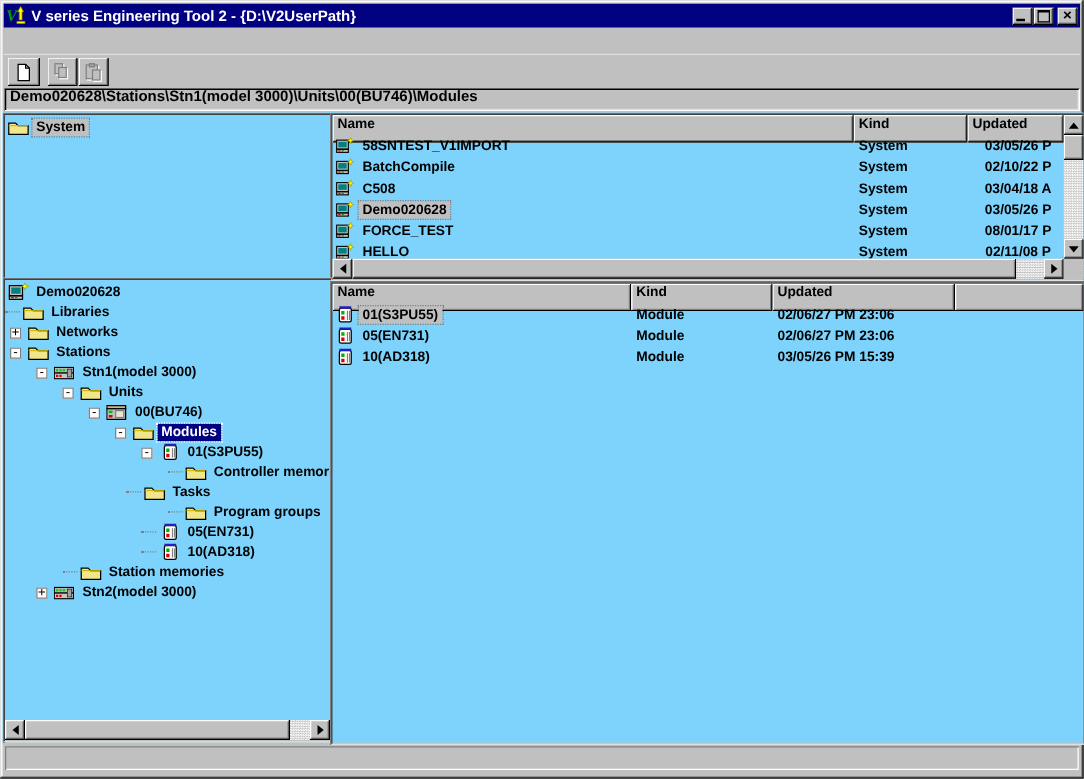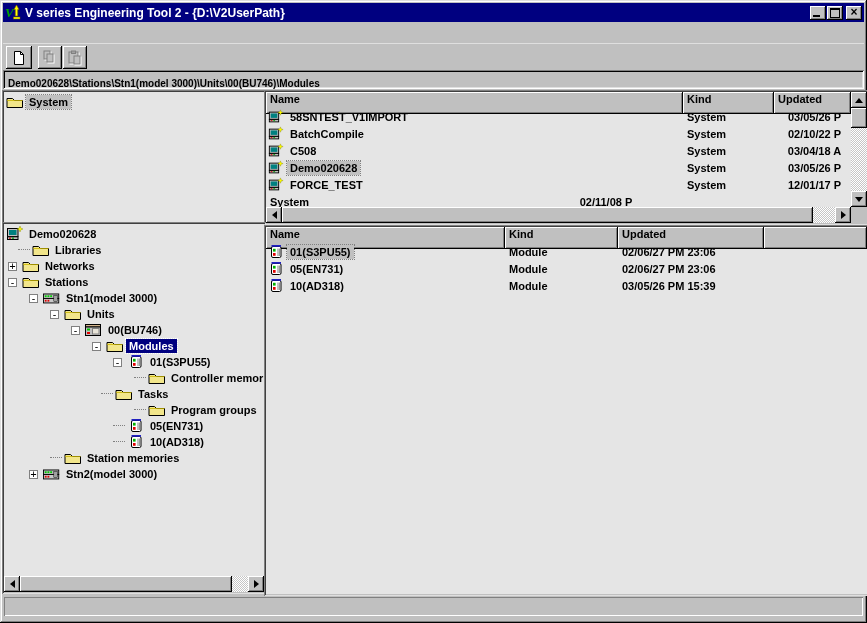--- a/index.html
+++ b/index.html
@@ -27,23 +27,23 @@
   
   .toolbar{position:absolute;left:3px;top:43px;right:3px;height:26px;border-top:1px solid #dfdfdf;}
   .tool-btn{position:absolute;top:2px;width:26px;height:23px;background:#c0c0c0;border:0;padding:0;
     box-shadow: inset -1px -1px 0 #000, inset 1px 1px 0 #fff, inset -2px -2px 0 #808080;
     display:flex;align-items:center;justify-content:center;}
   .tool-btn svg{width:16px;height:16px;}
   .b1{left:3px;} .b2{left:35px;width:24px;} .b3{left:60px;width:24px;}
   
   .pathbar{position:absolute;left:3px;top:70px;right:3px;height:19px;background:#c0c0c0;
     box-shadow: inset 1px 1px 0 #808080, inset -1px -1px 0 #fff, inset 2px 2px 0 #000, inset -2px -2px 0 #dfdfdf;
-    display:flex;align-items:flex-end;padding-left:5px;font-size:10px;white-space:nowrap;}
-  
-  .panel{position:absolute;background:#e5e5e5;
+    display:flex;align-items:flex-start;padding-left:5px;font-size:12px;white-space:nowrap;}
+  
+  .panel{position:absolute;background:#7dd3fc;
     box-shadow: inset 1px 1px 0 #808080, inset -1px -1px 0 #dfdfdf, inset 2px 2px 0 #404040, inset -2px -2px 0 #c0c0c0;}
   .p-sys{left:2px;top:90px;width:260px;height:128px;padding:4px;}
   .p-toplist{left:264px;top:90px;width:601px;height:131px;padding:2px;}
   .p-tree{left:2px;top:222px;width:260px;height:368px;padding:2px;}
   .p-botlist{left:264px;top:225px;width:601px;height:367px;padding:2px;}
   
   .lv-main{display:flex;height:100%;}
   .lv-content{flex:1;display:flex;flex-direction:column;min-width:0;}
   .lv-hdr{display:flex;height:16px;flex:0 0 16px;}
   .hdr{background:#c0c0c0;box-shadow: inset -1px -1px 0 #000, inset 1px 1px 0 #fff, inset -2px -2px 0 #808080;
@@ -262,23 +262,29 @@
             <div class="cell cu1">03/05/26 P</div>
           </div>
           <div class="lv-row">
             <div class="cell c-name cn1">
                 <svg>
                   <use href="#s-system"></use>
                 </svg>
                 <span class="lbl">FORCE_TEST</span>
               </div>
             <div class="cell ck1">System</div>
-            <div class="cell cu1">12/01/17 P</div>
-          </div>
-          <div class="lv-row">
+            <div class="cell cu1">08/01/17 P</div>
+          </div>
+          <div class="lv-row">
+            <div class="cell c-name cn1">
+                <svg>
+                  <use href="#s-system"></use>
+                </svg>
+                <span class="lbl">HELLO</span>
+              </div>
             <div class="cell ck1">System</div>
             <div class="cell cu1">02/11/08 P</div>
           </div>
         </div>
         <div class="sb sb-h">
           <div class="sb-btn">
               <div class="tri-l"></div>
             </div>
           <div class="sb-track">
               <div class="sb-thumb h-thumb"></div>
@@ -305,21 +311,21 @@
 
   <div class="panel p-tree">
     <div class="tree-wrap">
       <div class="tree-rows">
         <div class="t-row" style="padding-left:2px">
           <svg>
               <use href="#s-system"></use>
             </svg>
           <span class="t-lbl">Demo020628</span>
         </div>
-        <div class="t-row" style="padding-left:14px">
+        <div class="t-row" style="padding-left:0">
           <span class="stub"></span>
           <svg>
               <use href="#s-folder"></use>
             </svg>
           <span class="t-lbl">Libraries</span>
         </div>
         <div class="t-row" style="padding-left:4px">
           <span class="tbox">+</span>
           <svg>
               <use href="#s-folder"></use>

